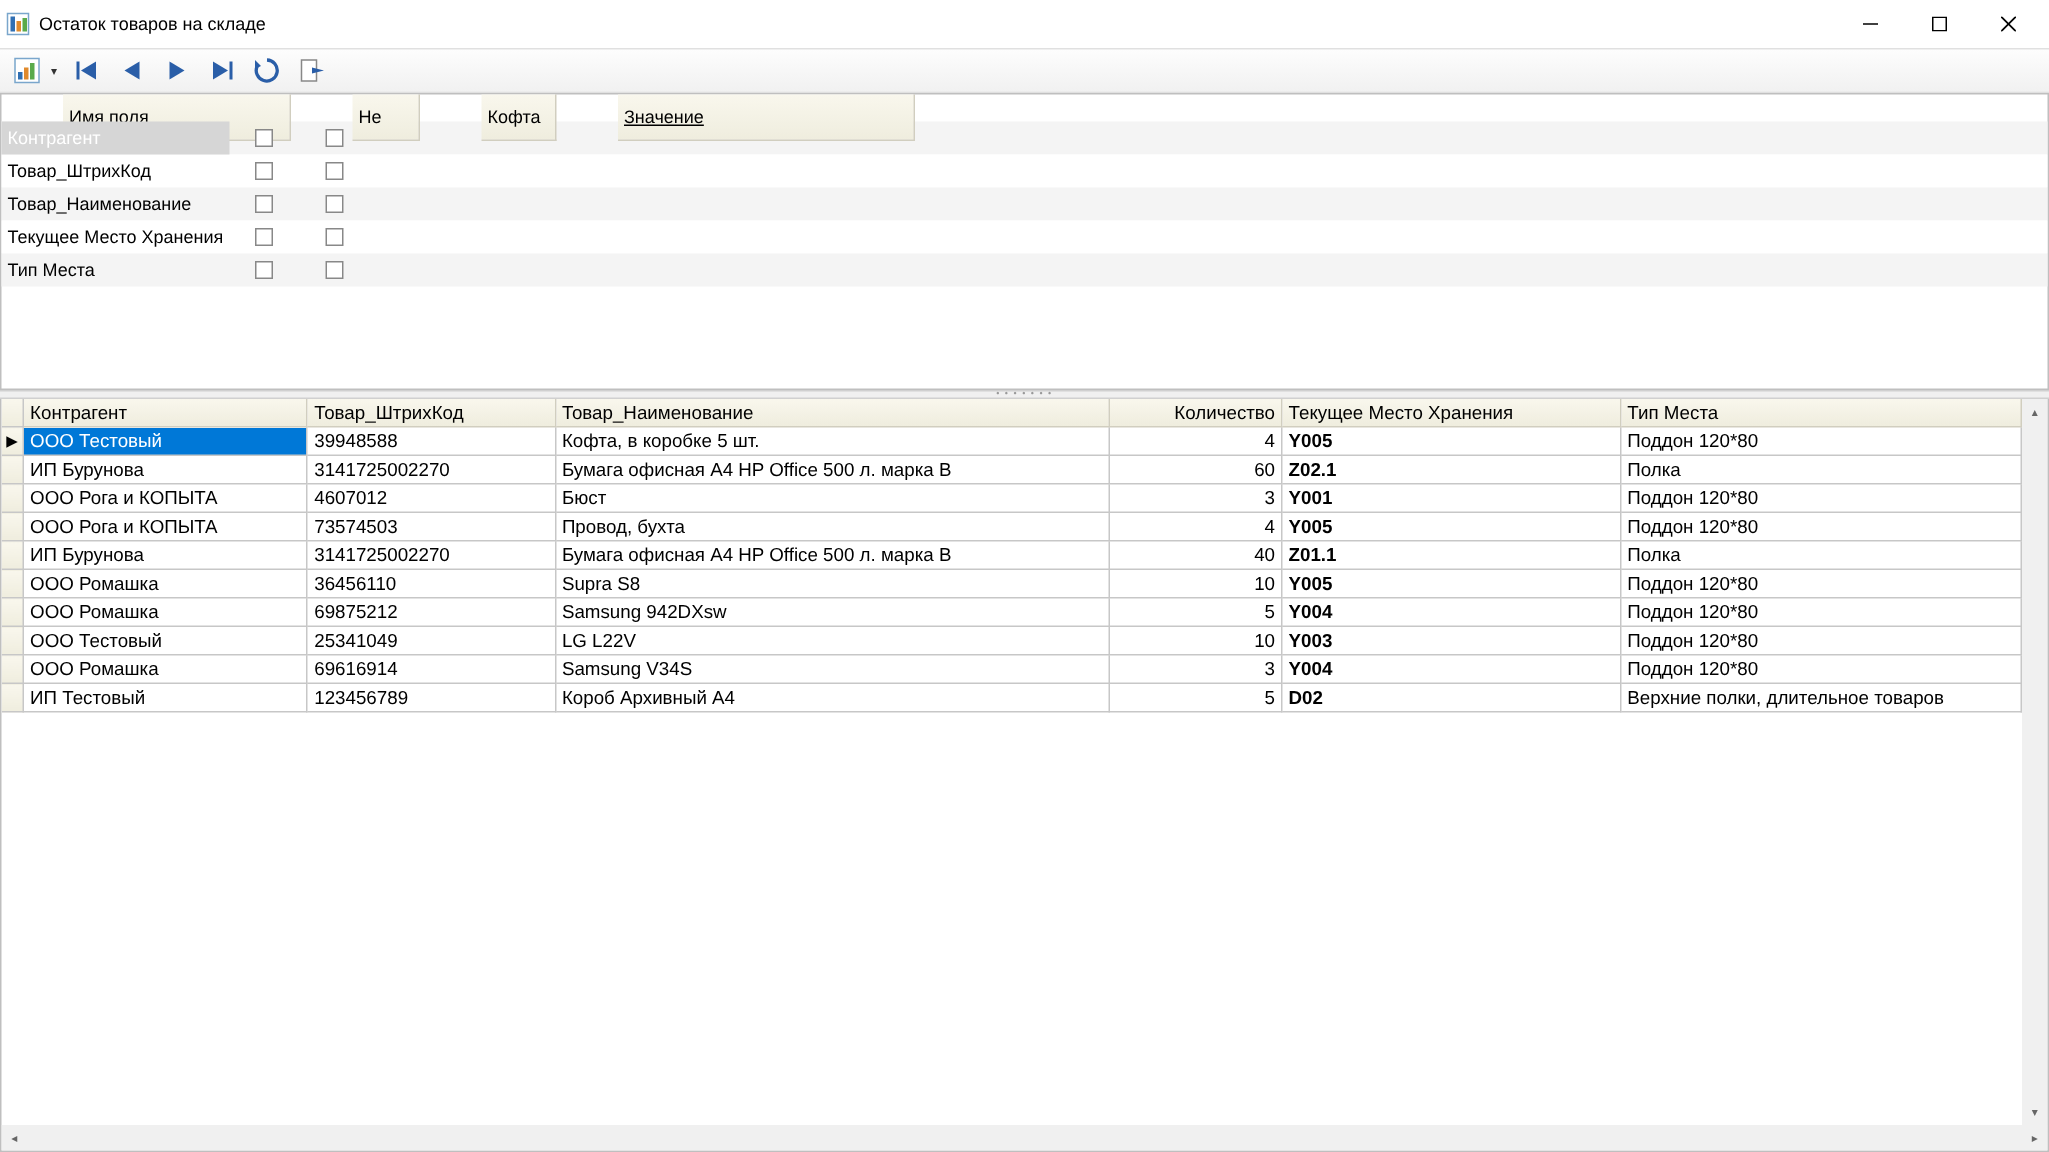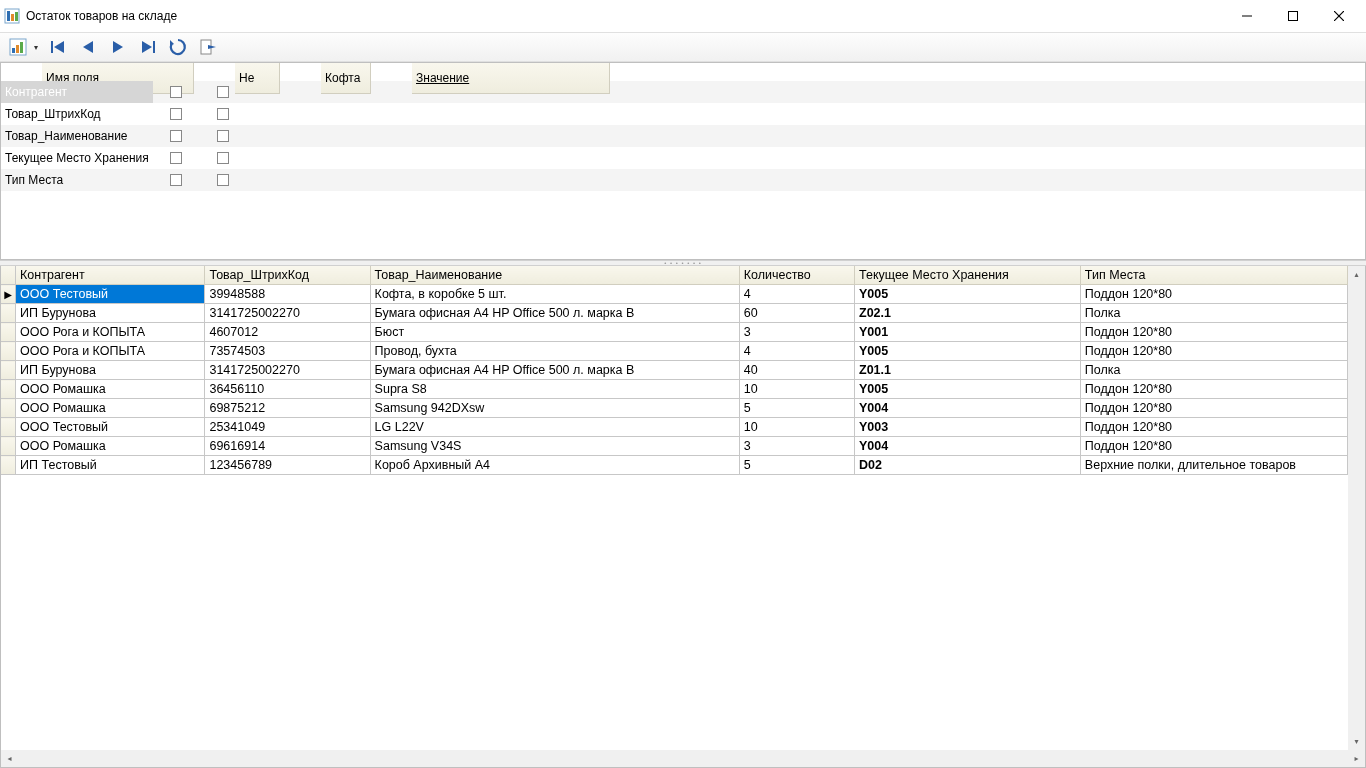--- a/index.html
+++ b/index.html
@@ -138,21 +138,21 @@
   background: linear-gradient(#f9f7ed, #efedde);
   text-align: center;
   vertical-align: middle;
   font-size: 10px;
   color: #000;
 }
 .grid-header .gutter { background: linear-gradient(#f9f7ed, #efedde); }
 .c1 { width: 156px; }
 .c2 { width: 136px; }
 .c3 { width: 304px; }
-.c4 { width: 95px; }
+.c4 { width: 95px; text-align: right; }
 .c5 { width: 186px; font-weight: bold; }
 .c6 { width: 220px; }
 
 .vscroll {
   position: absolute; right: 0; top: 0; bottom: 0; width: 17px;
   background: #f0f0f0;
   display: flex; flex-direction: column;
 }
 .vscroll .arrow { height: 17px; display:flex; align-items:center; justify-content:center; background:#f0f0f0; font-size:8px; color:#666; }
 .vscroll .track { flex:1; }

